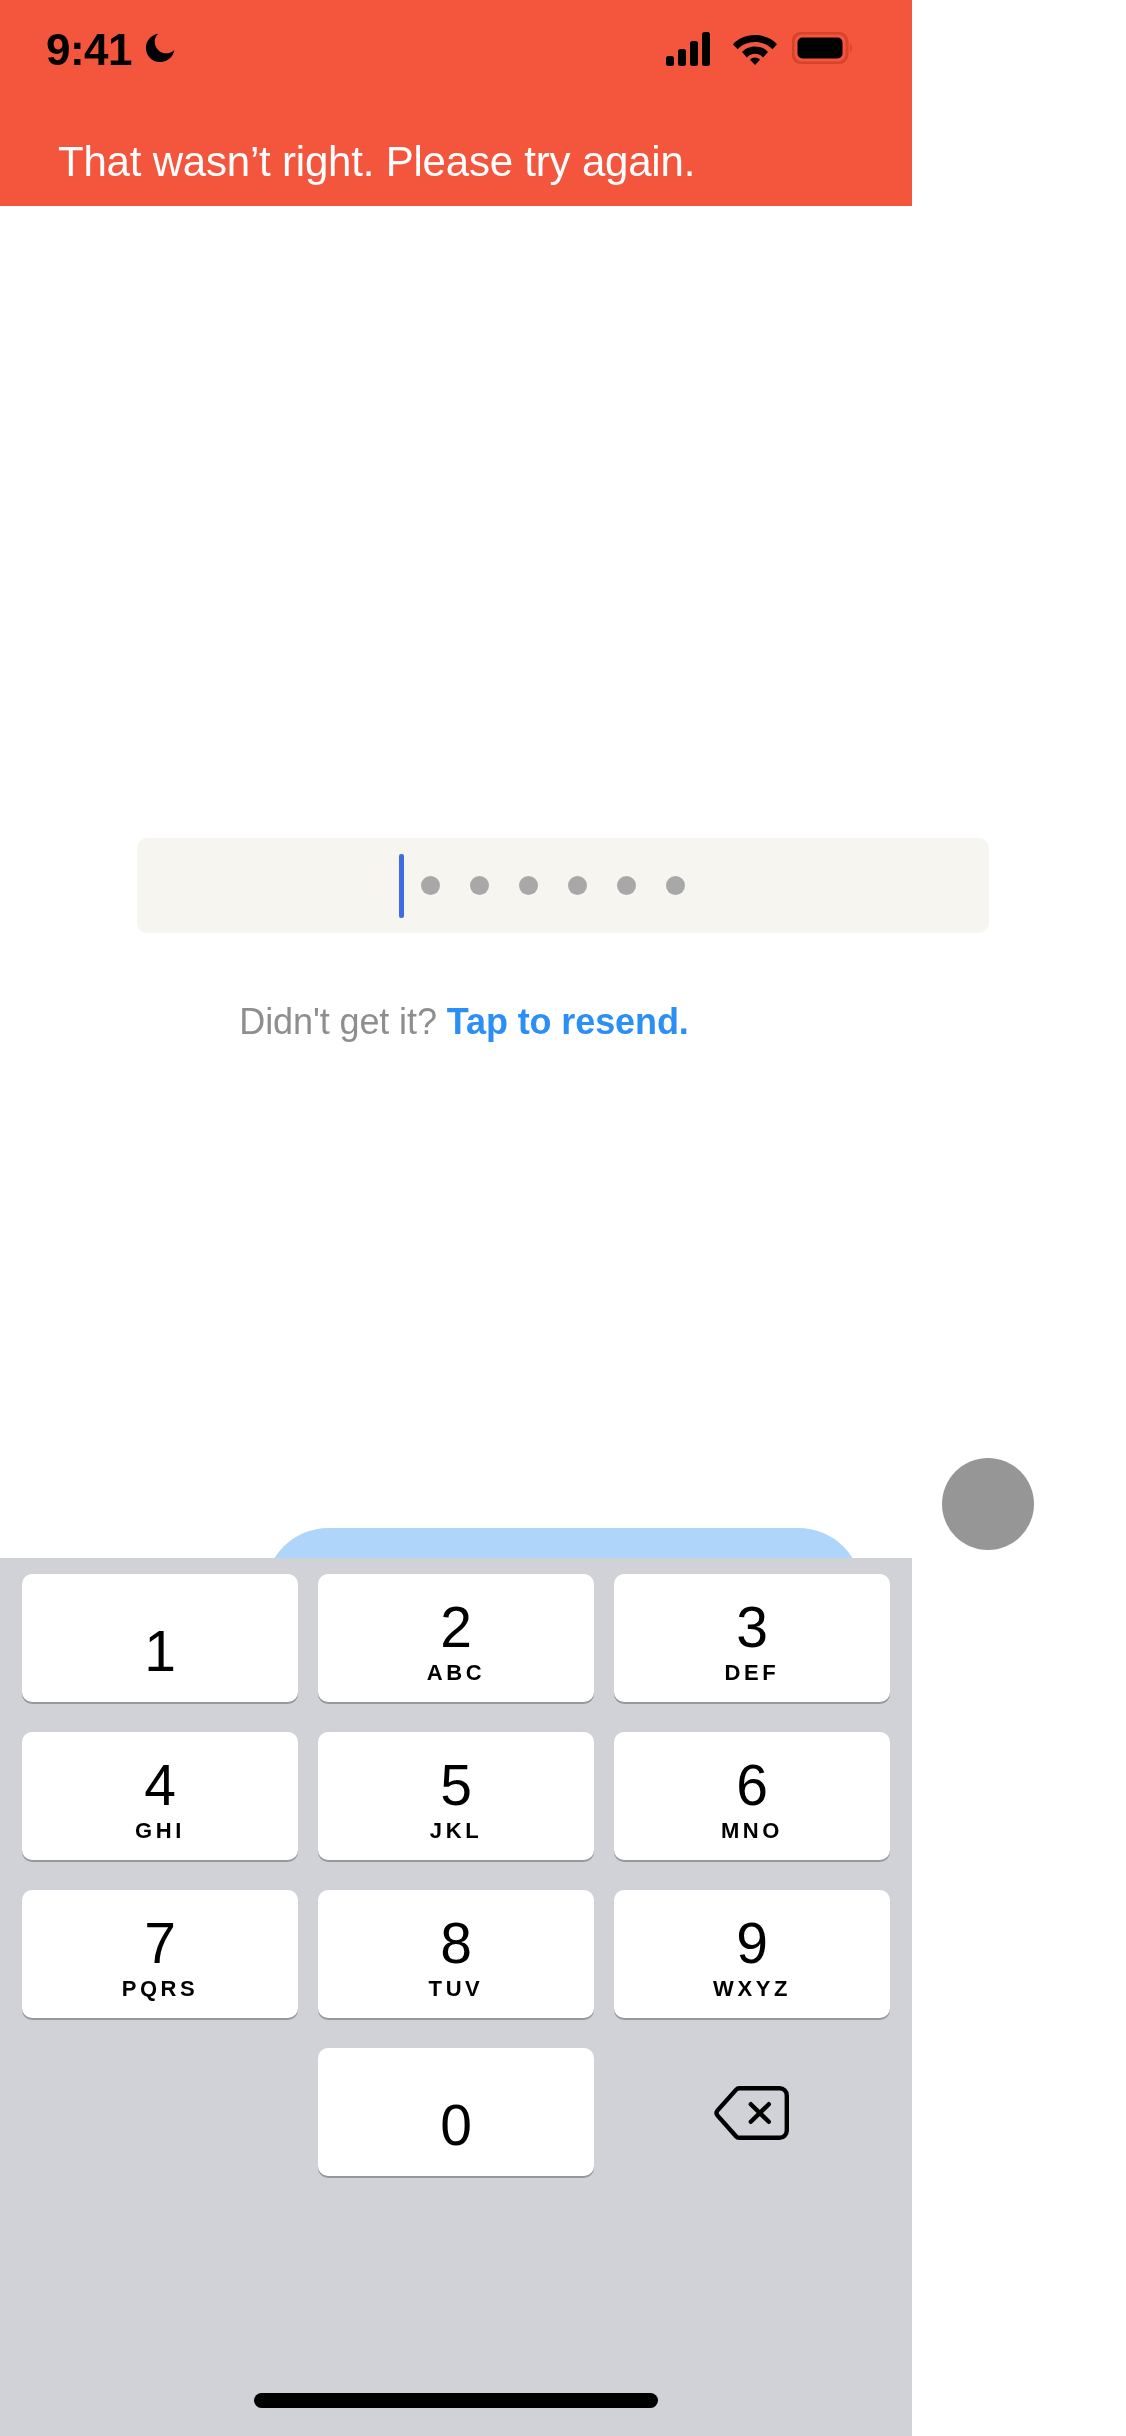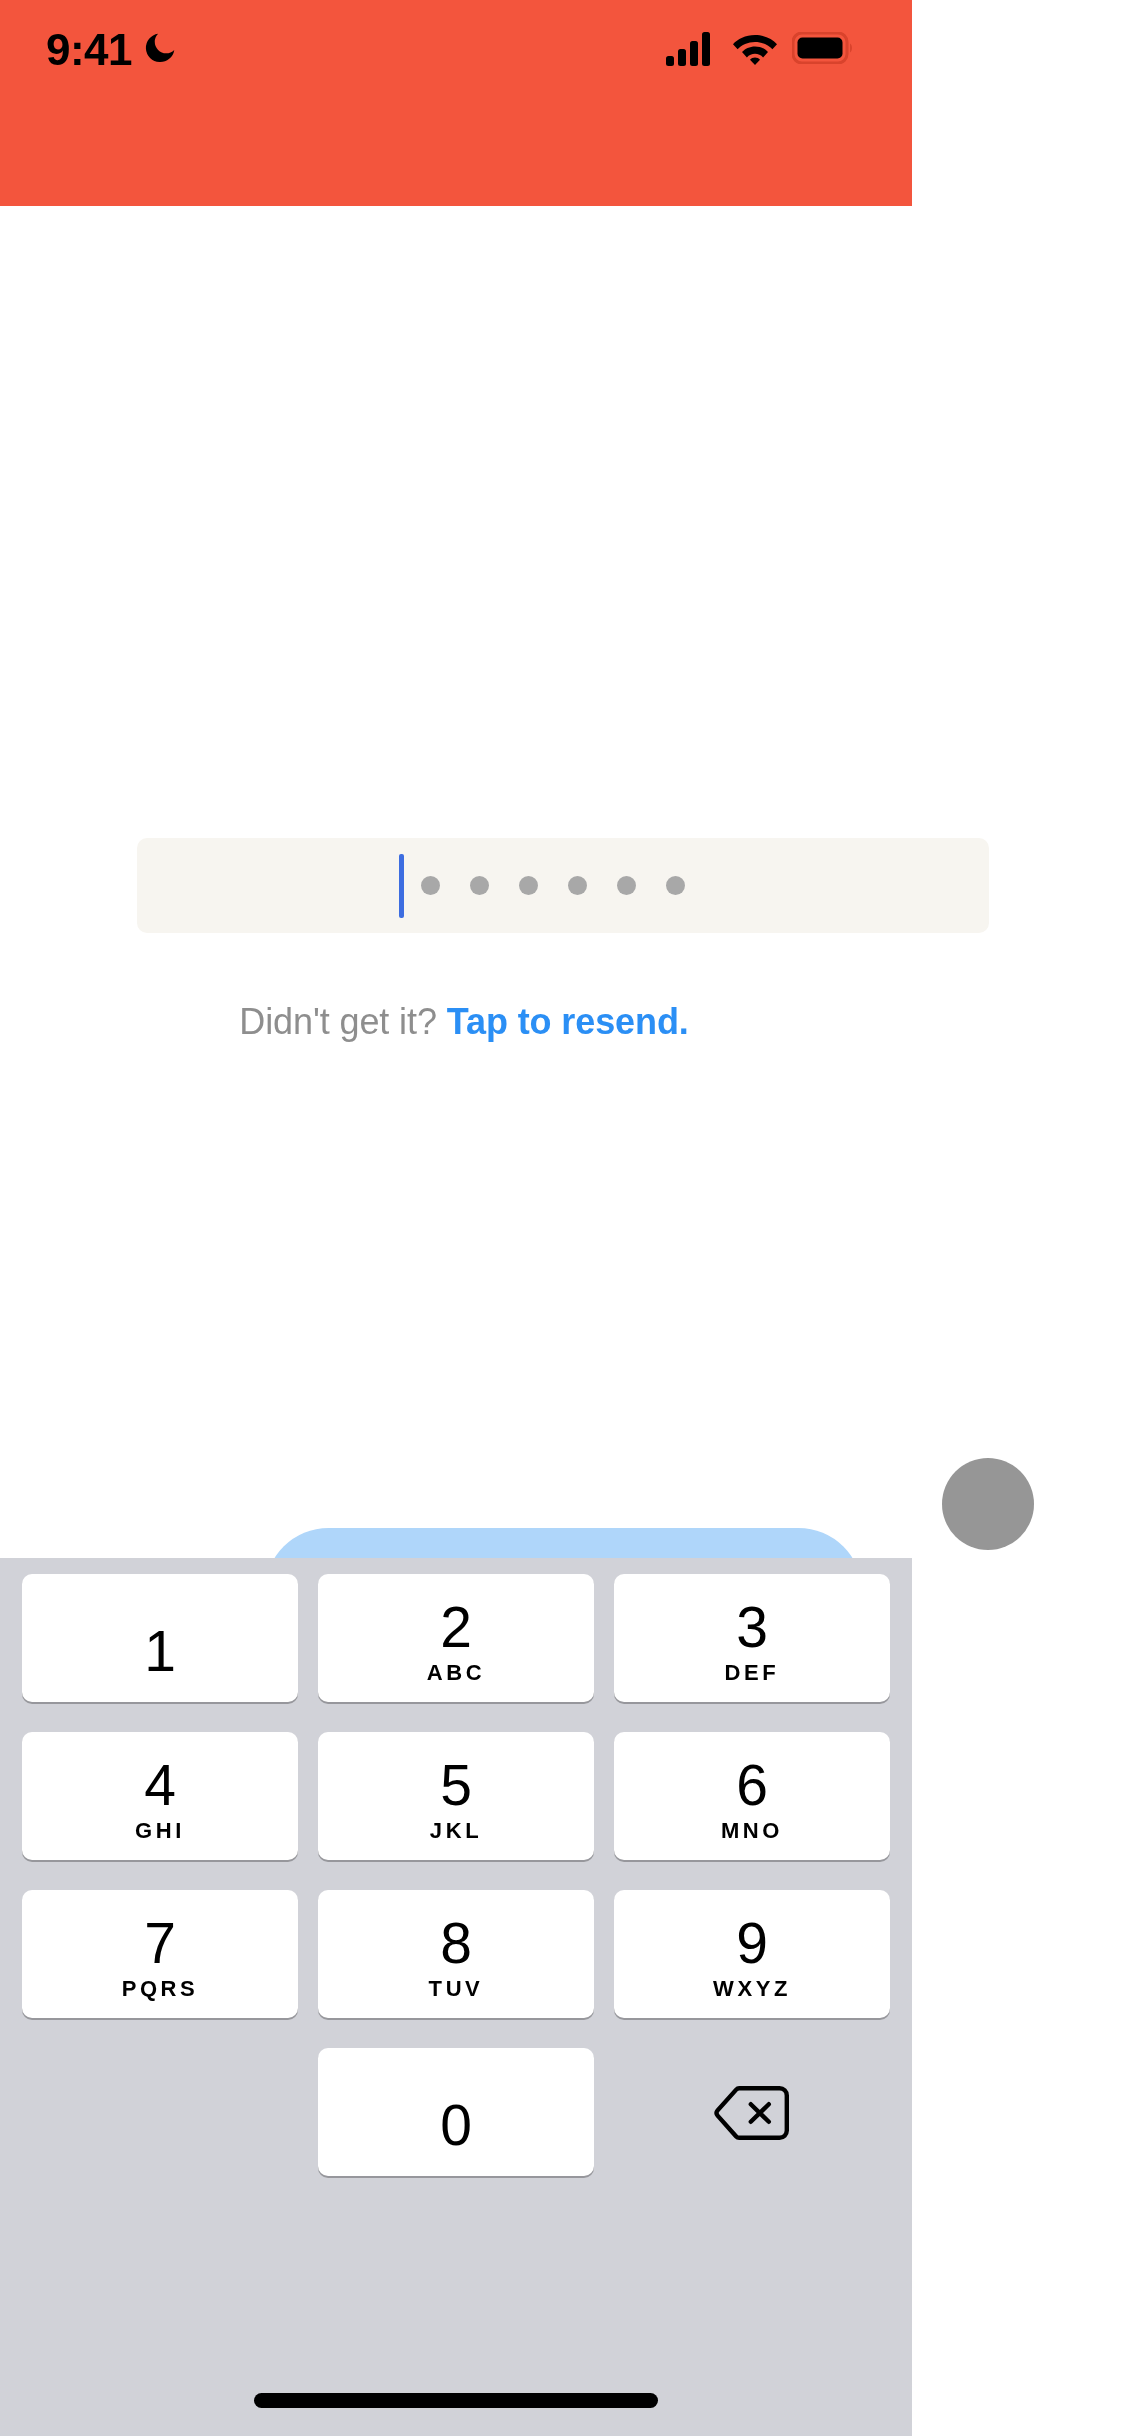--- a/index.html
+++ b/index.html
@@ -248,20 +248,21 @@
         <span class="battery-icon">
           <svg width="62" height="32" viewBox="0 0 62 32">
             <rect x="1" y="1" width="54" height="30" rx="9" fill="none" stroke="#D9432C" stroke-width="3"></rect>
             <rect x="5.5" y="5.5" width="45" height="21" rx="5" fill="#000"></rect>
             <path d="M58 11.5c2.6 1 2.6 8 0 9z" fill="#D9432C"></path>
           </svg>
         </span>
       </div>
     </div>
 
+    <div class="banner-text">That wasn’t right. Please try again.</div>
   </div>
 
   <div class="content">
 
 
     <div class="otp-field">
       <div class="otp-inner">
         <div class="caret"></div>
         <div class="otp-dots">
           <span class="otp-dot"></span>

